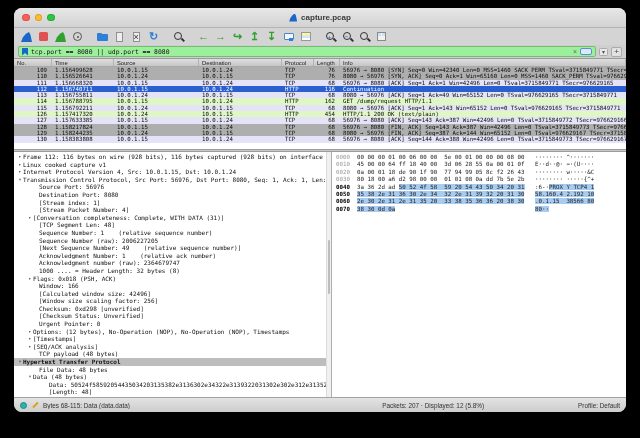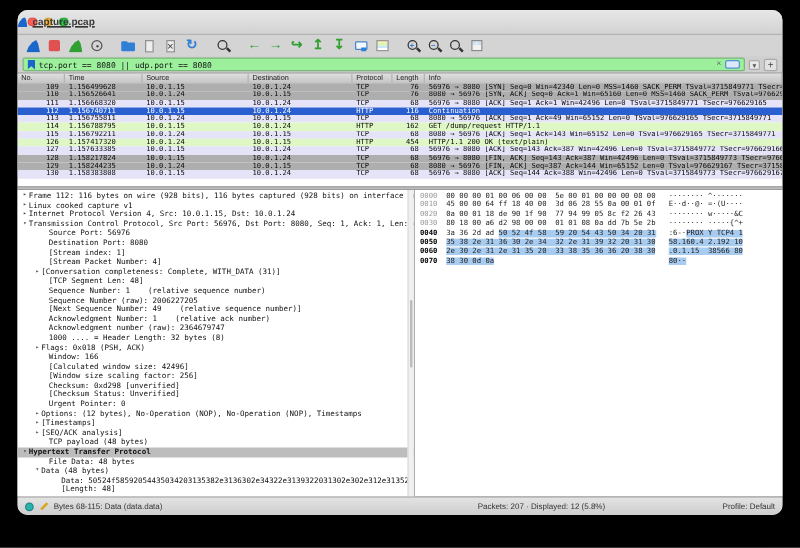--- a/index.html
+++ b/index.html
@@ -6,21 +6,21 @@
     font-family:"Liberation Sans",sans-serif;}
   *{box-sizing:border-box;}
   .window{position:absolute;left:14px;top:8px;width:612px;height:404px;border-radius:8px;
     background:#d6d6d6;box-shadow:0 12px 30px rgba(0,0,0,.65);overflow:hidden;
     display:flex;flex-direction:column;}
   
   .titlebar{height:20px;background:linear-gradient(#e7e7e7,#d2d2d2);border-bottom:1px solid #b4b4b4;
     position:relative;display:flex;align-items:center;flex:none;}
   .lights{display:flex;gap:5px;margin-left:8px;}
   .light{width:7.5px;height:7.5px;border-radius:50%;border:0.5px solid rgba(0,0,0,.15);}
-  .title-center{position:absolute;left:0;right:0;display:flex;align-items:center;gap:4px;text-decoration:underline;}
+  .title-center{position:absolute;left:0;right:0;display:flex;justify-content:center;align-items:center;gap:4px;}
   .title-text{font-size:8px;font-weight:bold;color:#3b3b3b;}
   .fin{width:10px;height:9px;background:var(--accent-blue);
     clip-path:polygon(0% 100%,18% 52%,45% 18%,72% 0%,86% 28%,100% 100%);}
   .fin.small{width:8px;height:8px;}
   
   .toolbar{height:17px;background:#d4d4d4;display:flex;align-items:center;padding:0 6px;gap:4px;flex:none;}
   .tbicon{width:13px;height:13px;position:relative;display:flex;align-items:center;justify-content:center;
     font-size:10px;line-height:13px;color:#444;flex:none;}
   .gend{margin-right:8px;}
   .ic-fin-blue::before{content:"";position:absolute;inset:2px 1px 1px 1px;background:var(--accent-blue);

